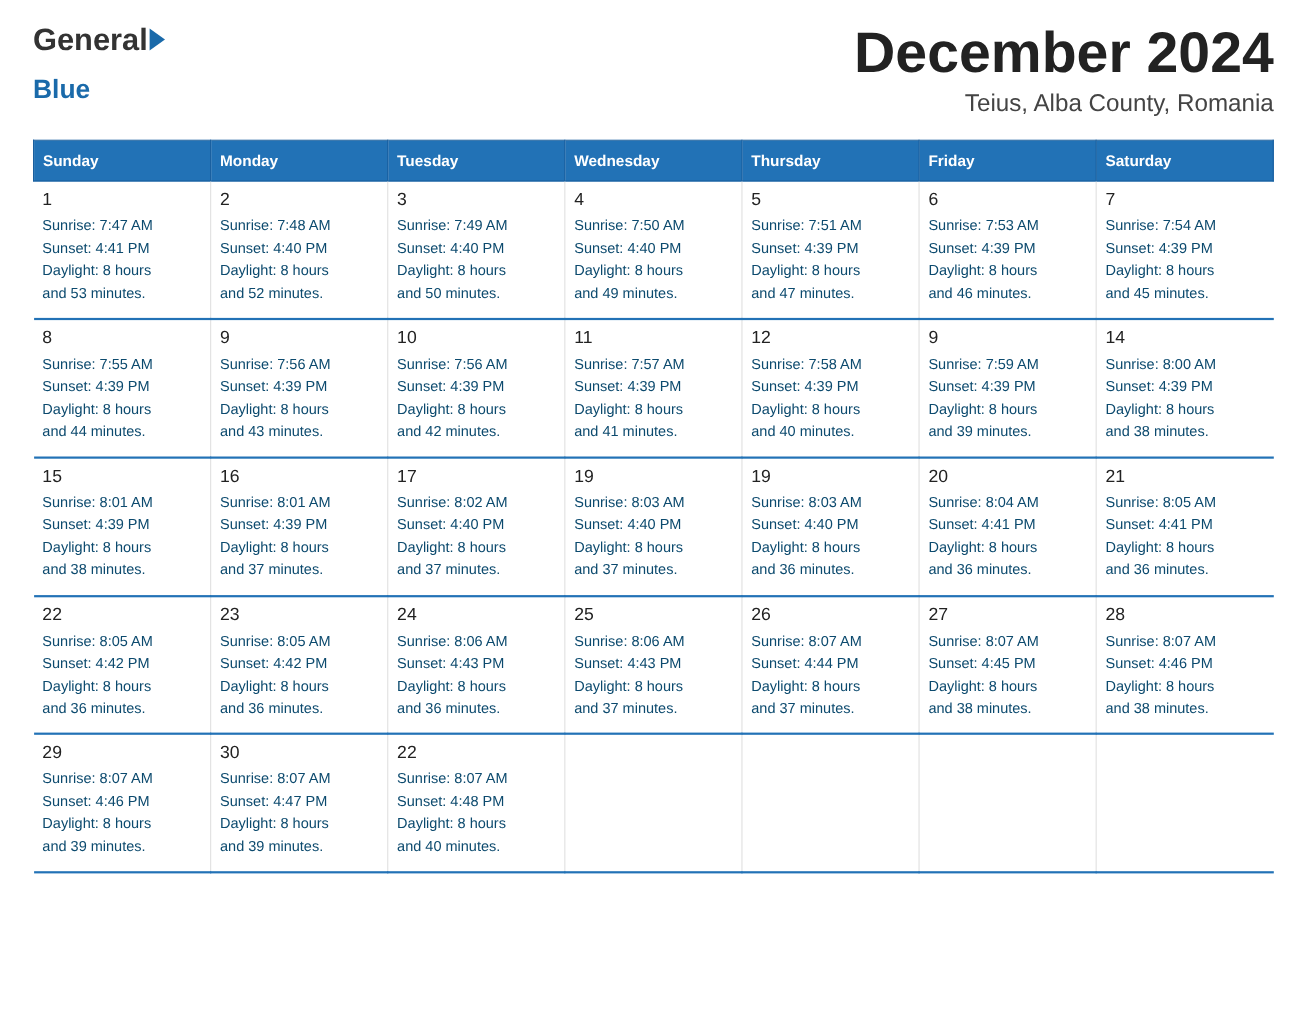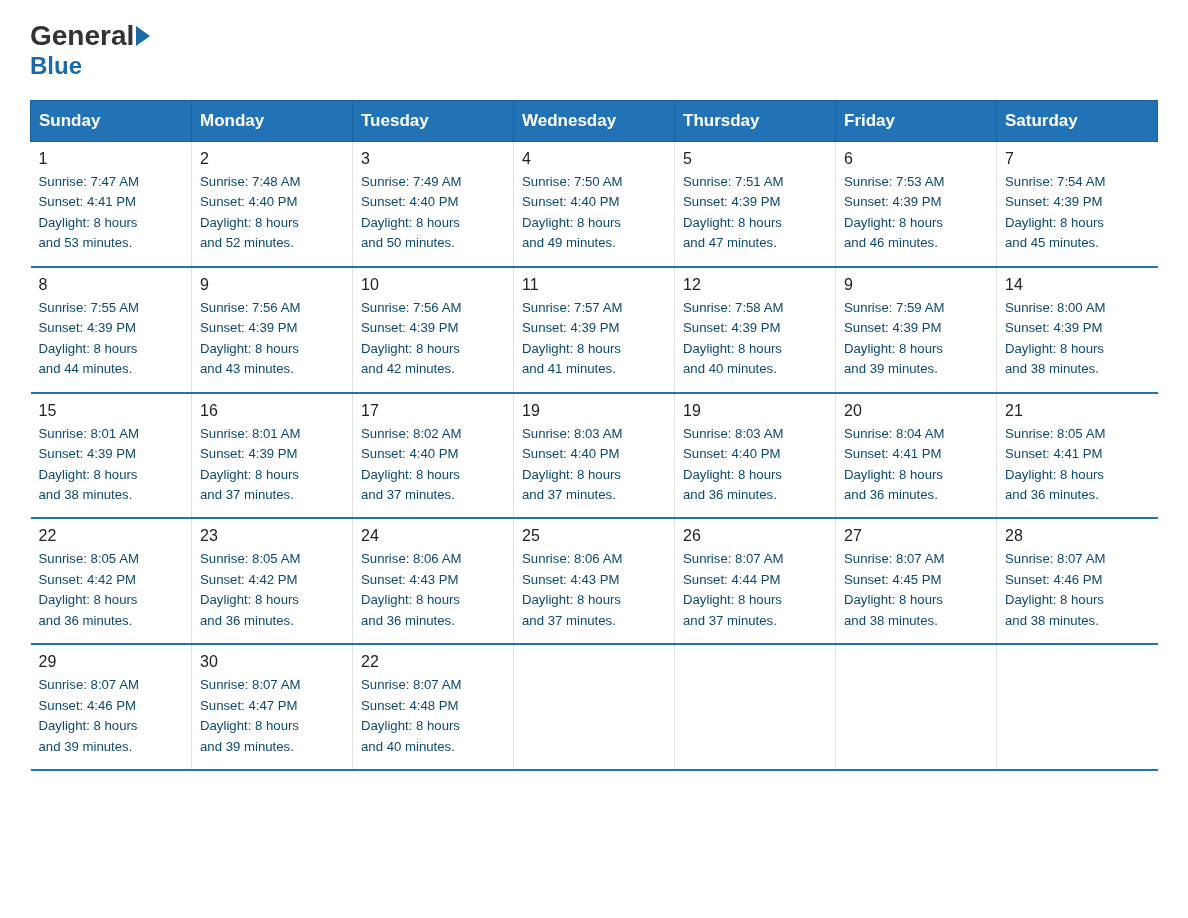--- a/index.html
+++ b/index.html
@@ -13,20 +13,21 @@
     .header {
       display: flex;
       justify-content: space-between;
       align-items: flex-start;
       margin-bottom: 20px;
     }
     .logo {
       display: flex;
       flex-direction: column;
       align-items: flex-start;
+      gap: 16px;
     }
     .logo-text {
       display: flex;
       align-items: center;
       font-size: 28px;
       font-weight: bold;
       color: #333;
     }
     .logo-general { color: #333; }
     .logo-arrow {
@@ -59,21 +60,21 @@
       margin-top: 4px;
     }
     .calendar-table {
       width: 100%;
       border-collapse: collapse;
       table-layout: fixed;
     }
     .calendar-table thead th {
       background-color: #2272b6;
       color: #fff;
-      font-size: 17px;
+      font-size: 14px;
       font-weight: bold;
       padding: 10px 8px;
       text-align: left;
       border: 1px solid #1a5f9e;
     }
     .calendar-table tbody tr {
       border-bottom: 2px solid #2272b6;
     }
     .calendar-table tbody td {
       vertical-align: top;
@@ -108,20 +109,24 @@
 </head>
 <body>
 
 <div class="header">
   <div class="logo">
     <div class="logo-text">
       <span class="logo-general">General</span>
       <span class="logo-arrow"></span>
     </div>
     <span class="logo-blue">Blue</span>
+  </div>
+  <div class="title-block">
+    <div class="month-title">December 2024</div>
+    <div class="location">Teius, Alba County, Romania</div>
   </div>
 </div>
 
 <table class="calendar-table">
   <thead>
     <tr>
       <th>Sunday</th>
       <th>Monday</th>
       <th>Tuesday</th>
       <th>Wednesday</th>

